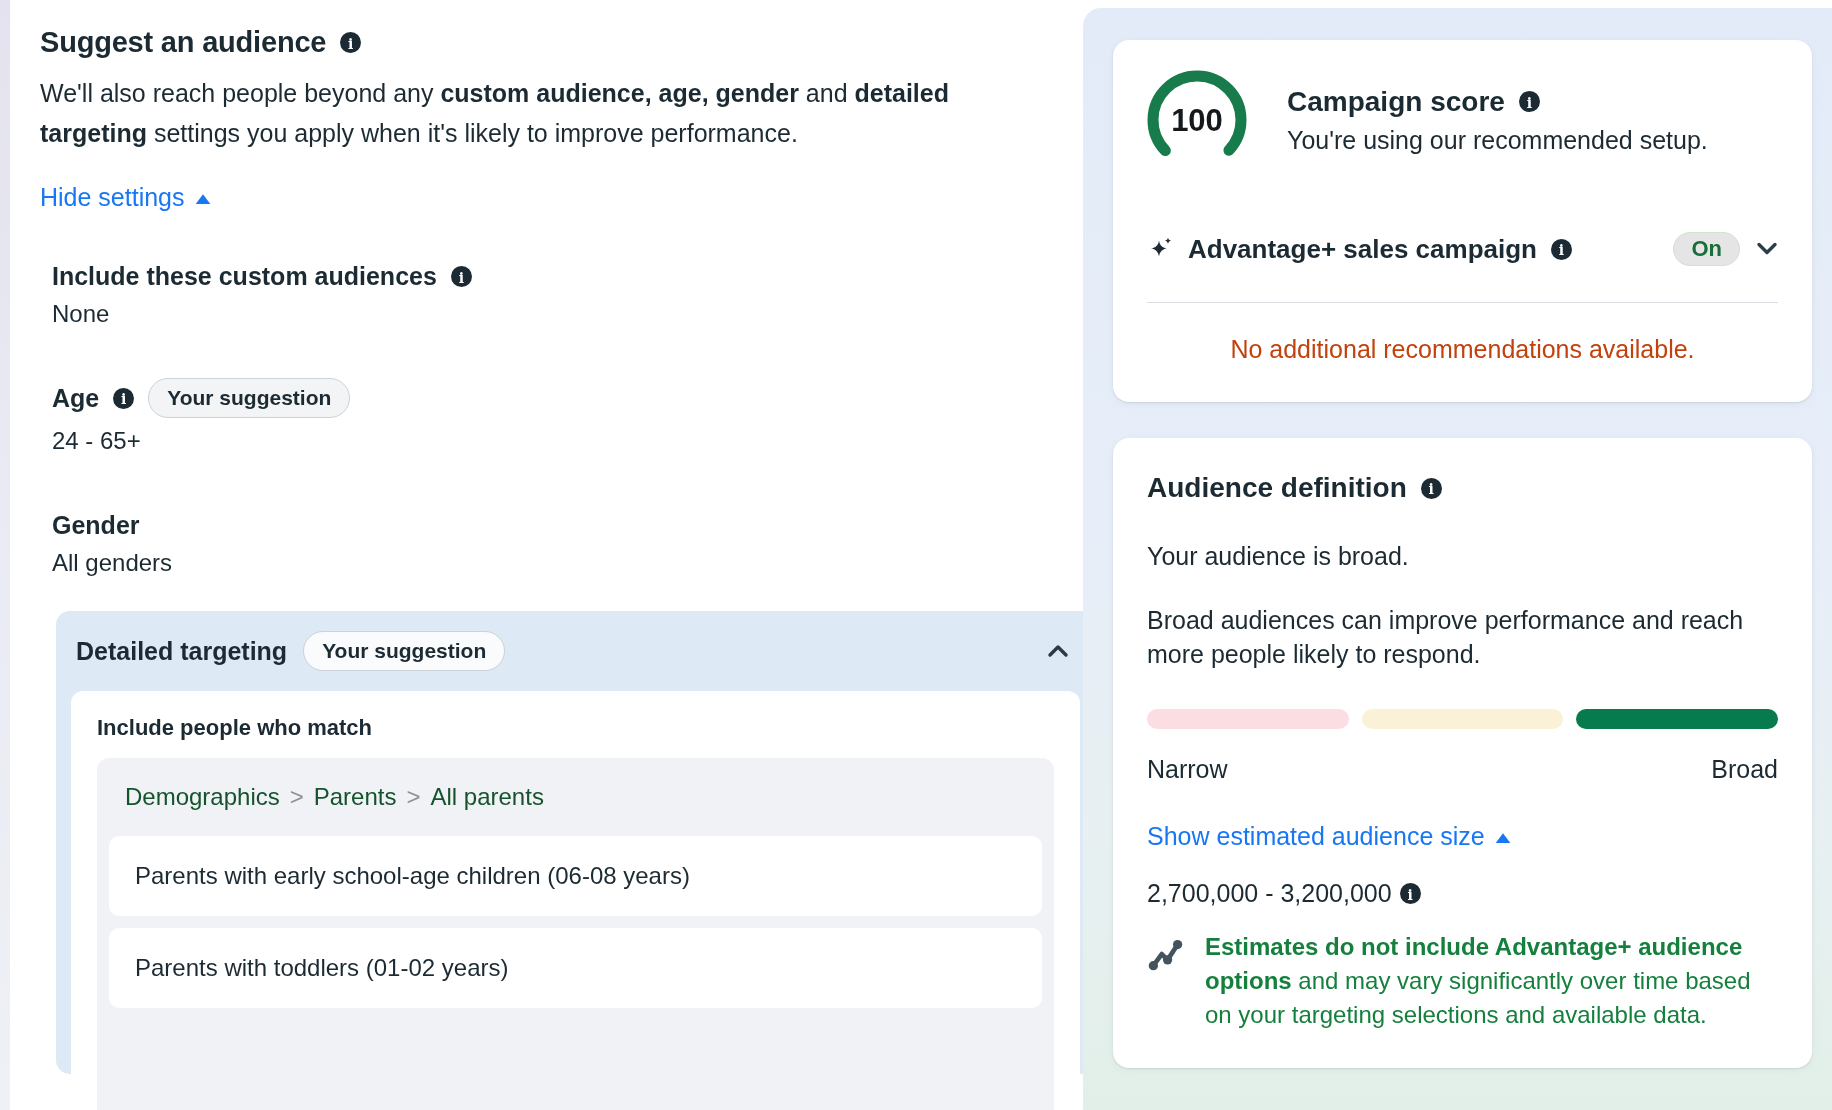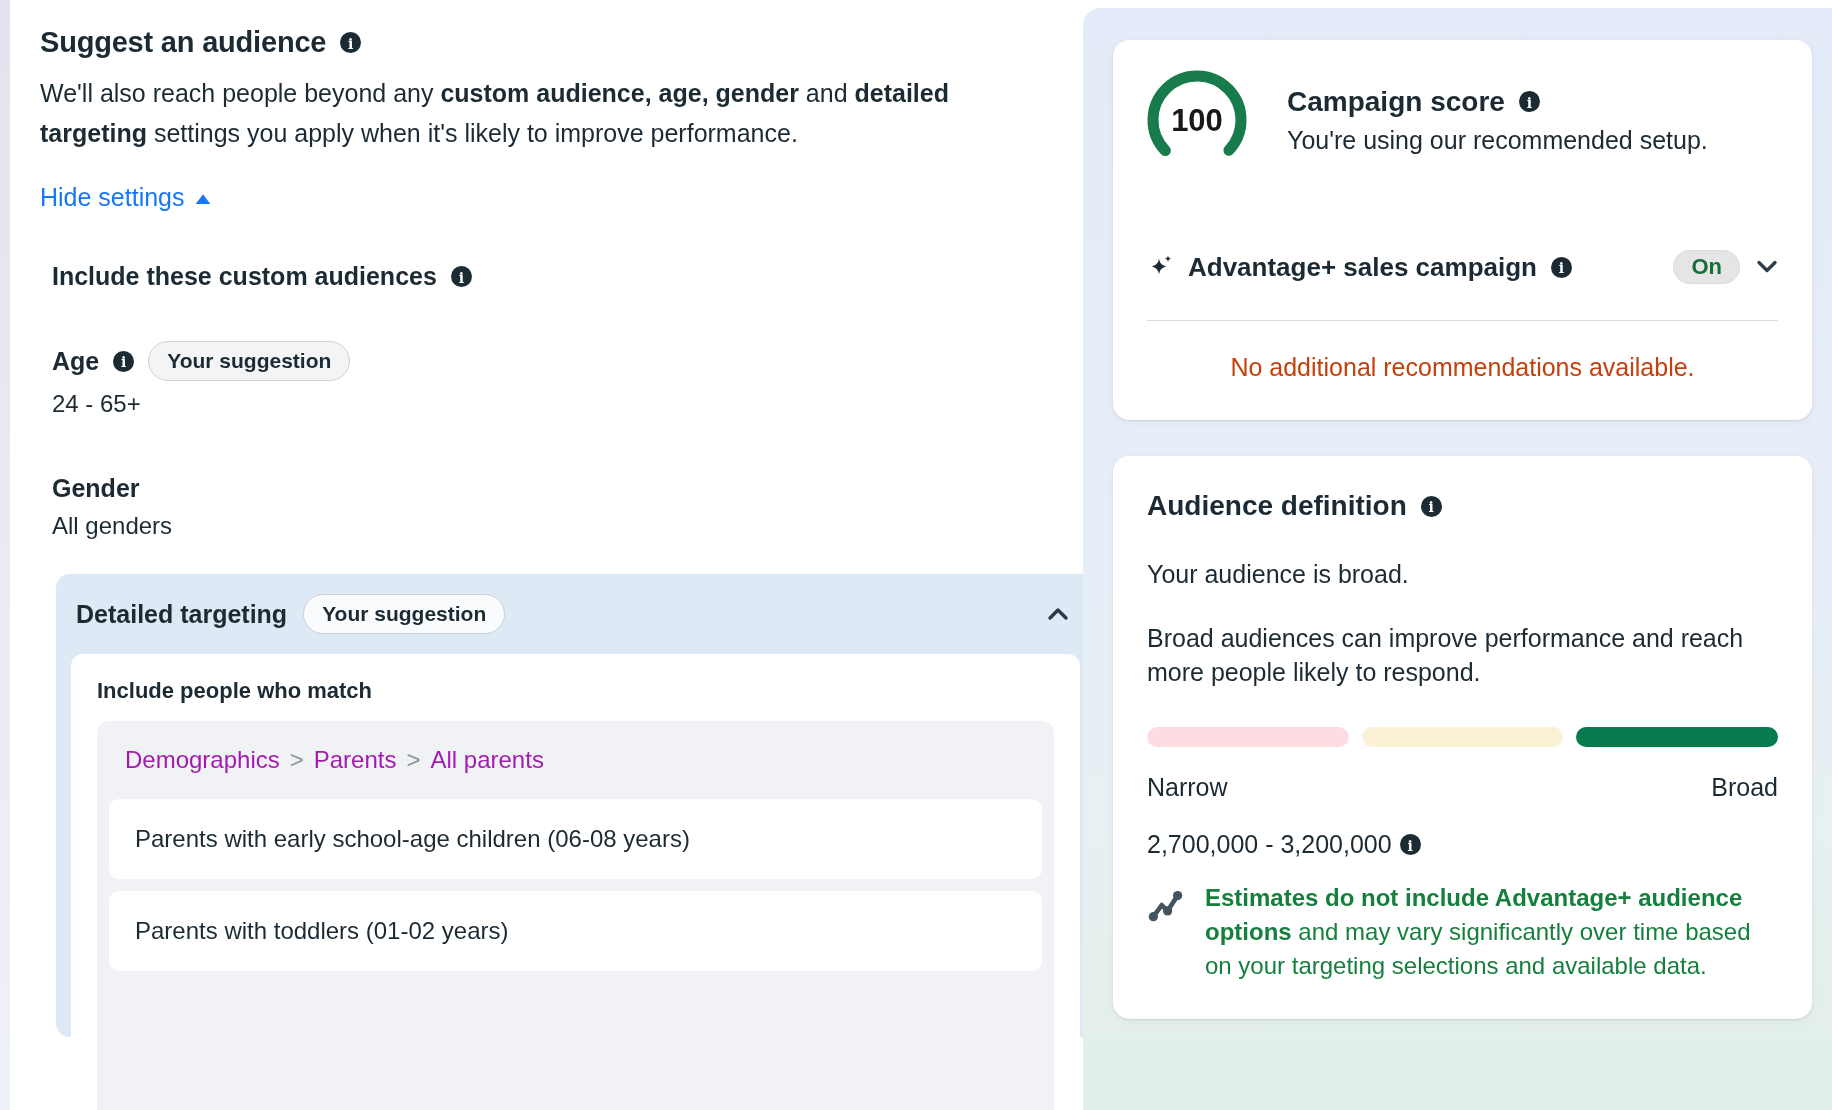--- a/index.html
+++ b/index.html
@@ -42,41 +42,41 @@
   
   .detailed-card { margin:34px 0 0 16px; width:1039px; background:#dde9f5; border-radius:14px;
                    padding:20px 15px 0 15px; height:463px; }
   .dt-header { display:flex; align-items:center; gap:16px; padding:0 10px 0 5px; }
   .dt-title { font-size:25px; font-weight:700; }
   .spacer { flex:1; }
   .dt-inner { margin-top:20px; background:#fff; border-radius:12px; padding:24px 26px 0 26px; height:423px; }
   .dt-include { font-size:22px; font-weight:700; }
   .dt-gray { margin-top:17px; background:#f1f2f5; border-radius:12px; padding:12px; height:500px; }
   .breadcrumb { display:flex; align-items:center; gap:10px; padding:13px 16px; font-size:24px; }
-  .breadcrumb a { color:#a21caf; text-decoration:none; cursor:pointer; }
+  .breadcrumb a { color:#14532d; text-decoration:none; cursor:pointer; }
   .crumb-sep { color:#8a939b; }
   .dt-row { height:80px; background:#fff; border-radius:10px; display:flex; align-items:center;
             padding-left:26px; font-size:24px; margin-top:12px; cursor:pointer; }
   .dt-row:first-of-type { margin-top:0; }
 
   
   .right-panel { position:absolute; left:1083px; top:8px; width:749px; height:1102px;
                  border-top-left-radius:18px;
                  background:linear-gradient(180deg,#e3ebf8 0%,#e7eef8 50%,#e7f0f1 78%,#e2efe8 100%); }
   .card { margin:0 20px 0 30px; background:#fff; border-radius:16px;
           box-shadow:0 1px 2px rgba(0,0,0,0.10), 0 2px 10px rgba(28,43,51,0.04); }
 
   .campaign-card { margin-top:32px; padding:30px 34px 38px 34px; }
   .cc-top { display:flex; align-items:center; gap:40px; }
   .gauge { width:100px; height:100px; flex:none; }
   .cc-title-row { display:flex; align-items:center; gap:14px; }
   h2 { font-size:28px; font-weight:700; }
   .cc-sub { margin-top:8px; font-size:25px; }
 
-  .adv-row { display:flex; align-items:center; gap:14px; margin-top:80px; }
+  .adv-row { display:flex; align-items:center; gap:14px; margin-top:62px; }
   .adv-label { font-size:26px; font-weight:700; }
   .on-pill { display:inline-flex; align-items:center; background:#e5e5e5; border:1.5px solid #cfe3cf;
              border-radius:999px; padding:3px 17px; font-size:22px; font-weight:700; color:#176e38;
              cursor:pointer; }
   .adv-chevron { margin-left:2px; cursor:pointer; }
 
   hr.divider { border:none; border-top:1.5px solid #d9dce0; margin-top:36px; }
   .cc-note { margin-top:32px; text-align:center; font-size:25px; color:#c2410c; }
 
   .audience-card { margin-top:36px; padding:34px 34px 36px 34px; }
@@ -124,20 +124,21 @@
           </svg>
       </a>
 
       <div class="field">
         <div class="field-label-row">
           <span class="field-label">Include these custom audiences</span>
           <span class="info">
               <span class="glyph">i</span>
             </span>
         </div>
+        <div class="field-value">None</div>
       </div>
 
       <div class="field">
         <div class="field-label-row">
           <span class="field-label">Age</span>
           <span class="info">
               <span class="glyph">i</span>
             </span>
           <span class="pill on-white">Your suggestion</span>
         </div>
@@ -241,20 +242,26 @@
       <div class="meter">
         <span class="seg-narrow"></span>
         <span class="seg-mid"></span>
         <span class="seg-broad"></span>
       </div>
       <div class="meter-labels">
         <span>Narrow</span>
         <span>Broad</span>
       </div>
 
+      <a class="link-row show-link">
+        <span>Show estimated audience size</span>
+        <svg width="16" height="12" viewBox="0 0 16 12">
+            <path d="M8 1.2 L15.3 11 H0.7 Z" fill="#1877f2"></path>
+          </svg>
+      </a>
 
       <div class="estimate-row">
         <span>2,700,000 - 3,200,000</span>
         <span class="info">
             <span class="glyph">i</span>
           </span>
       </div>
 
       <div class="note-row">
         <svg width="38" height="38" viewBox="0 0 36 36">

